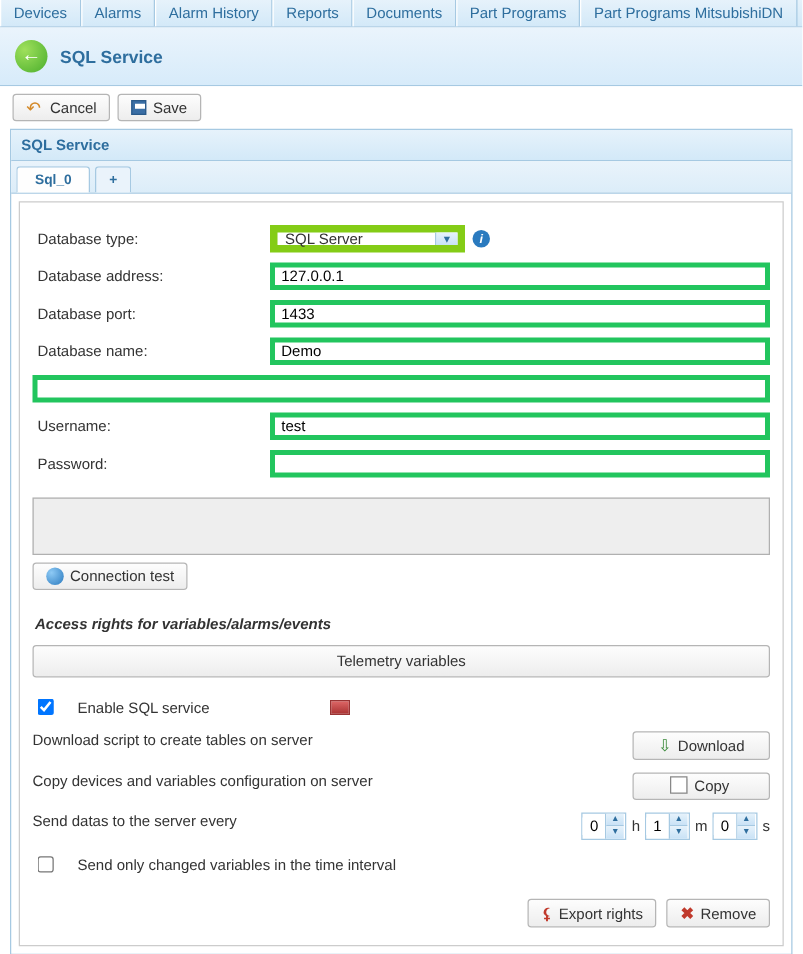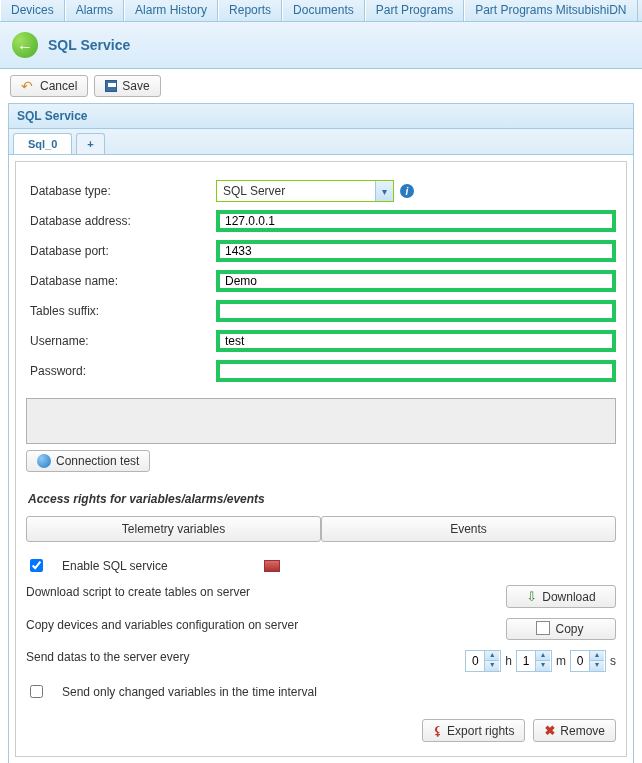--- a/index.html
+++ b/index.html
@@ -115,22 +115,22 @@
     font-size: 12px;
     height: 22px;
   }
   .combo-wrap {
     display: flex;
     align-items: center;
     gap: 6px;
   }
   .combo {
     display: flex;
-    border: 1px solid #84cc16;
-    width: 178px;
+    border: 6px solid #84cc16;
+    width: 156px;
     height: 22px;
     align-items: center;
     background: #fff;
   }
   .combo span:first-child { flex: 1; padding: 0 6px; }
   .combo-arrow {
     width: 18px; height: 100%;
     background: linear-gradient(#e6f2fb, #c9e2f6);
     border-left: 1px solid #a6c9e2;
     display:flex; align-items:center; justify-content:center;
@@ -266,21 +266,20 @@
     </div>
     <div class="form-row">
       <div class="form-label">Database port:</div>
       <input class="form-input" value="1433" style="">
     </div>
     <div class="form-row">
       <div class="form-label">Database name:</div>
       <input class="form-input" value="Demo" style="">
     </div>
     <div class="form-row">
-      <div class="form-label">Tables suffix:</div>
       <input class="form-input" value="" style="">
     </div>
     <div class="form-row">
       <div class="form-label">Username:</div>
       <input class="form-input" value="test" style="">
     </div>
     <div class="form-row">
       <div class="form-label">Password:</div>
       <input class="form-input" type="password" value="" style="">
     </div>
@@ -289,21 +288,20 @@
 
     <div class="btn">
       <span class="ico-globe"></span>
       <span>Connection test</span>
     </div>
 
     <div class="section-title">Access rights for variables/alarms/events</div>
 
     <div class="btn-row">
       <div class="btn-wide">Telemetry variables</div>
-      <div class="btn-wide">Events</div>
     </div>
 
     <div class="check-row">
       <input type="checkbox" checked="" style="">
       <span>Enable SQL service</span>
       <span style="margin-left:80px" class="db-icon"></span>
     </div>
 
     <div class="action-row">
       <span>Download script to create tables on server</span>

